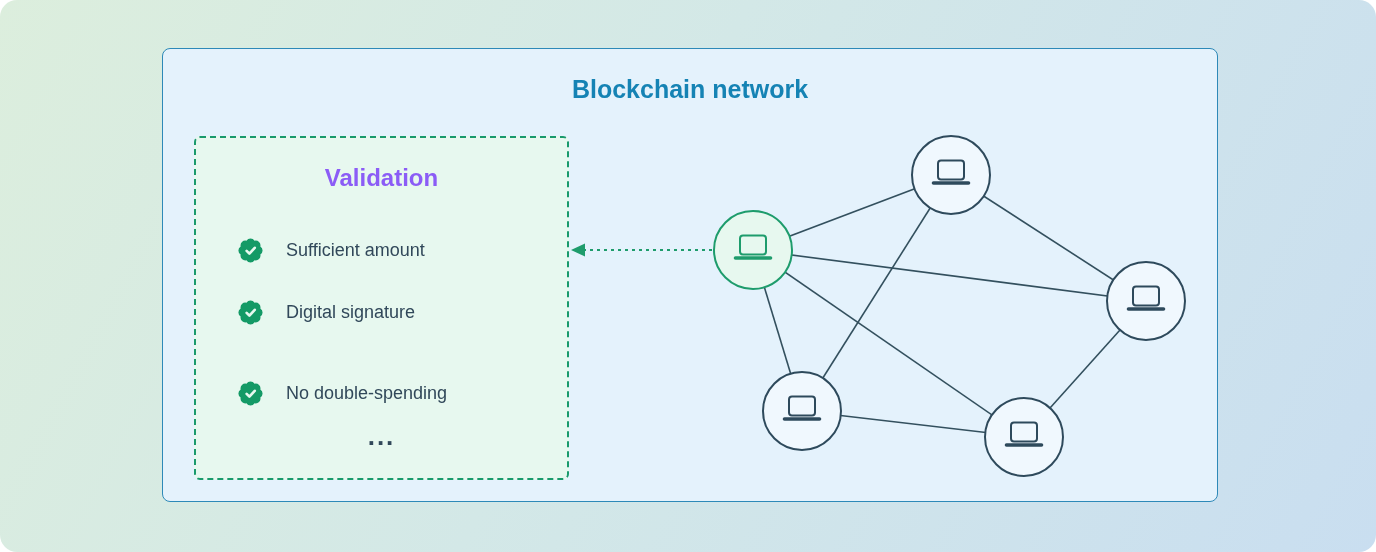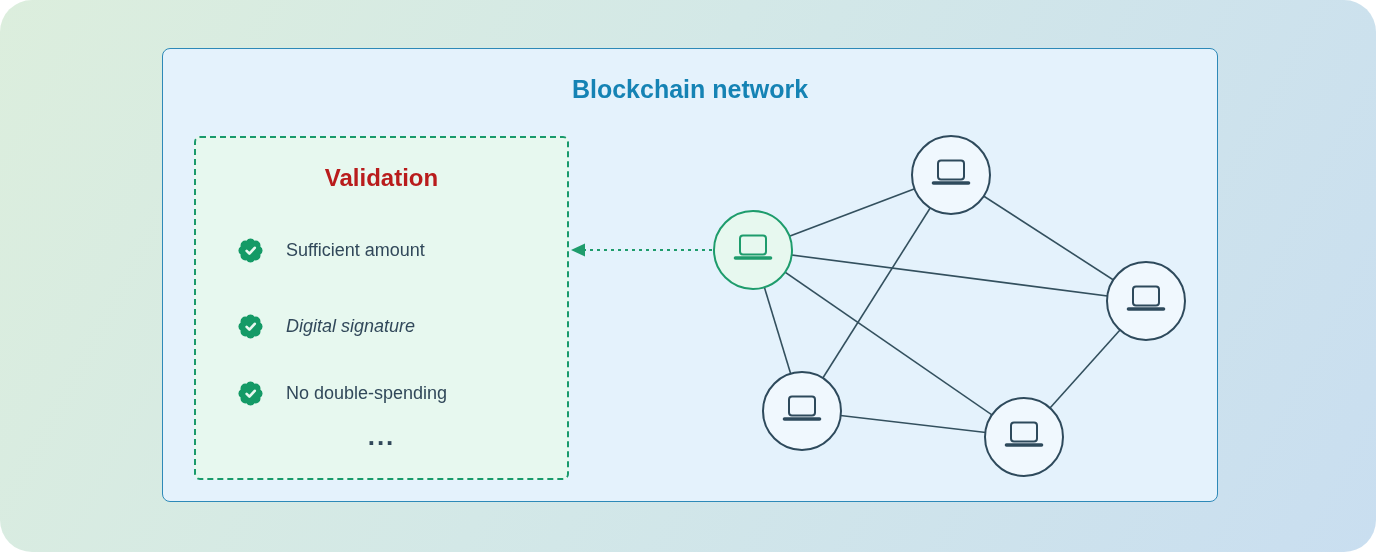--- a/index.html
+++ b/index.html
@@ -1,38 +1,38 @@
 <!DOCTYPE html>
 <html><head>
 <meta charset="utf-8">
 <style>
   html,body{margin:0;padding:0;background:#ffffff;}
   .canvas{
-    position:relative;width:1376px;height:552px;overflow:hidden;border-radius:32px;
+    position:relative;width:1376px;height:552px;overflow:hidden;border-radius:17px;
     background:linear-gradient(118deg,#dceedd 0%,#d3e8e7 45%,#c9def0 100%);
     font-family:"Liberation Sans",sans-serif;
   }
   .panel{
     position:absolute;left:162px;top:48px;width:1056px;height:454px;
     background:#e4f2fc;border:1px solid #2d89b8;border-radius:8px;box-sizing:border-box;
   }
   .panel-title{
     position:absolute;top:26px;left:0;width:100%;text-align:center;
     font-size:25px;font-weight:bold;color:#1583b4;
   }
   .validation-box{
     position:absolute;left:31px;top:87px;width:375px;height:344px;box-sizing:border-box;
     background:#e7f8ef;border:2px dashed #199a6b;border-radius:6px;
   }
   .validation-title{
     position:absolute;top:26px;left:0;width:100%;text-align:center;
-    font-size:24px;font-weight:bold;color:#b91c1c;
+    font-size:24px;font-weight:bold;color:#8b5cf6;
   }
   .v-item{position:absolute;left:40px;display:flex;align-items:center;gap:21px;height:34px;}
-  .v-item.i1{top:95px;} .v-item.i2{top:171px;font-style:italic;} .v-item.i3{top:238px;}
+  .v-item.i1{top:95px;} .v-item.i2{top:157px;} .v-item.i3{top:238px;}
   .v-item .label{font-size:18px;color:#31485a;white-space:nowrap;}
   .badge{width:29px;height:29px;flex:none;}
   .ellipsis{
     position:absolute;top:283px;left:0;width:100%;text-align:center;
     font-size:26px;font-weight:bold;color:#31485a;letter-spacing:2px;
   }
   .network{position:absolute;left:0;top:0;width:1376px;height:552px;}
 </style>
 </head>
 <body>

